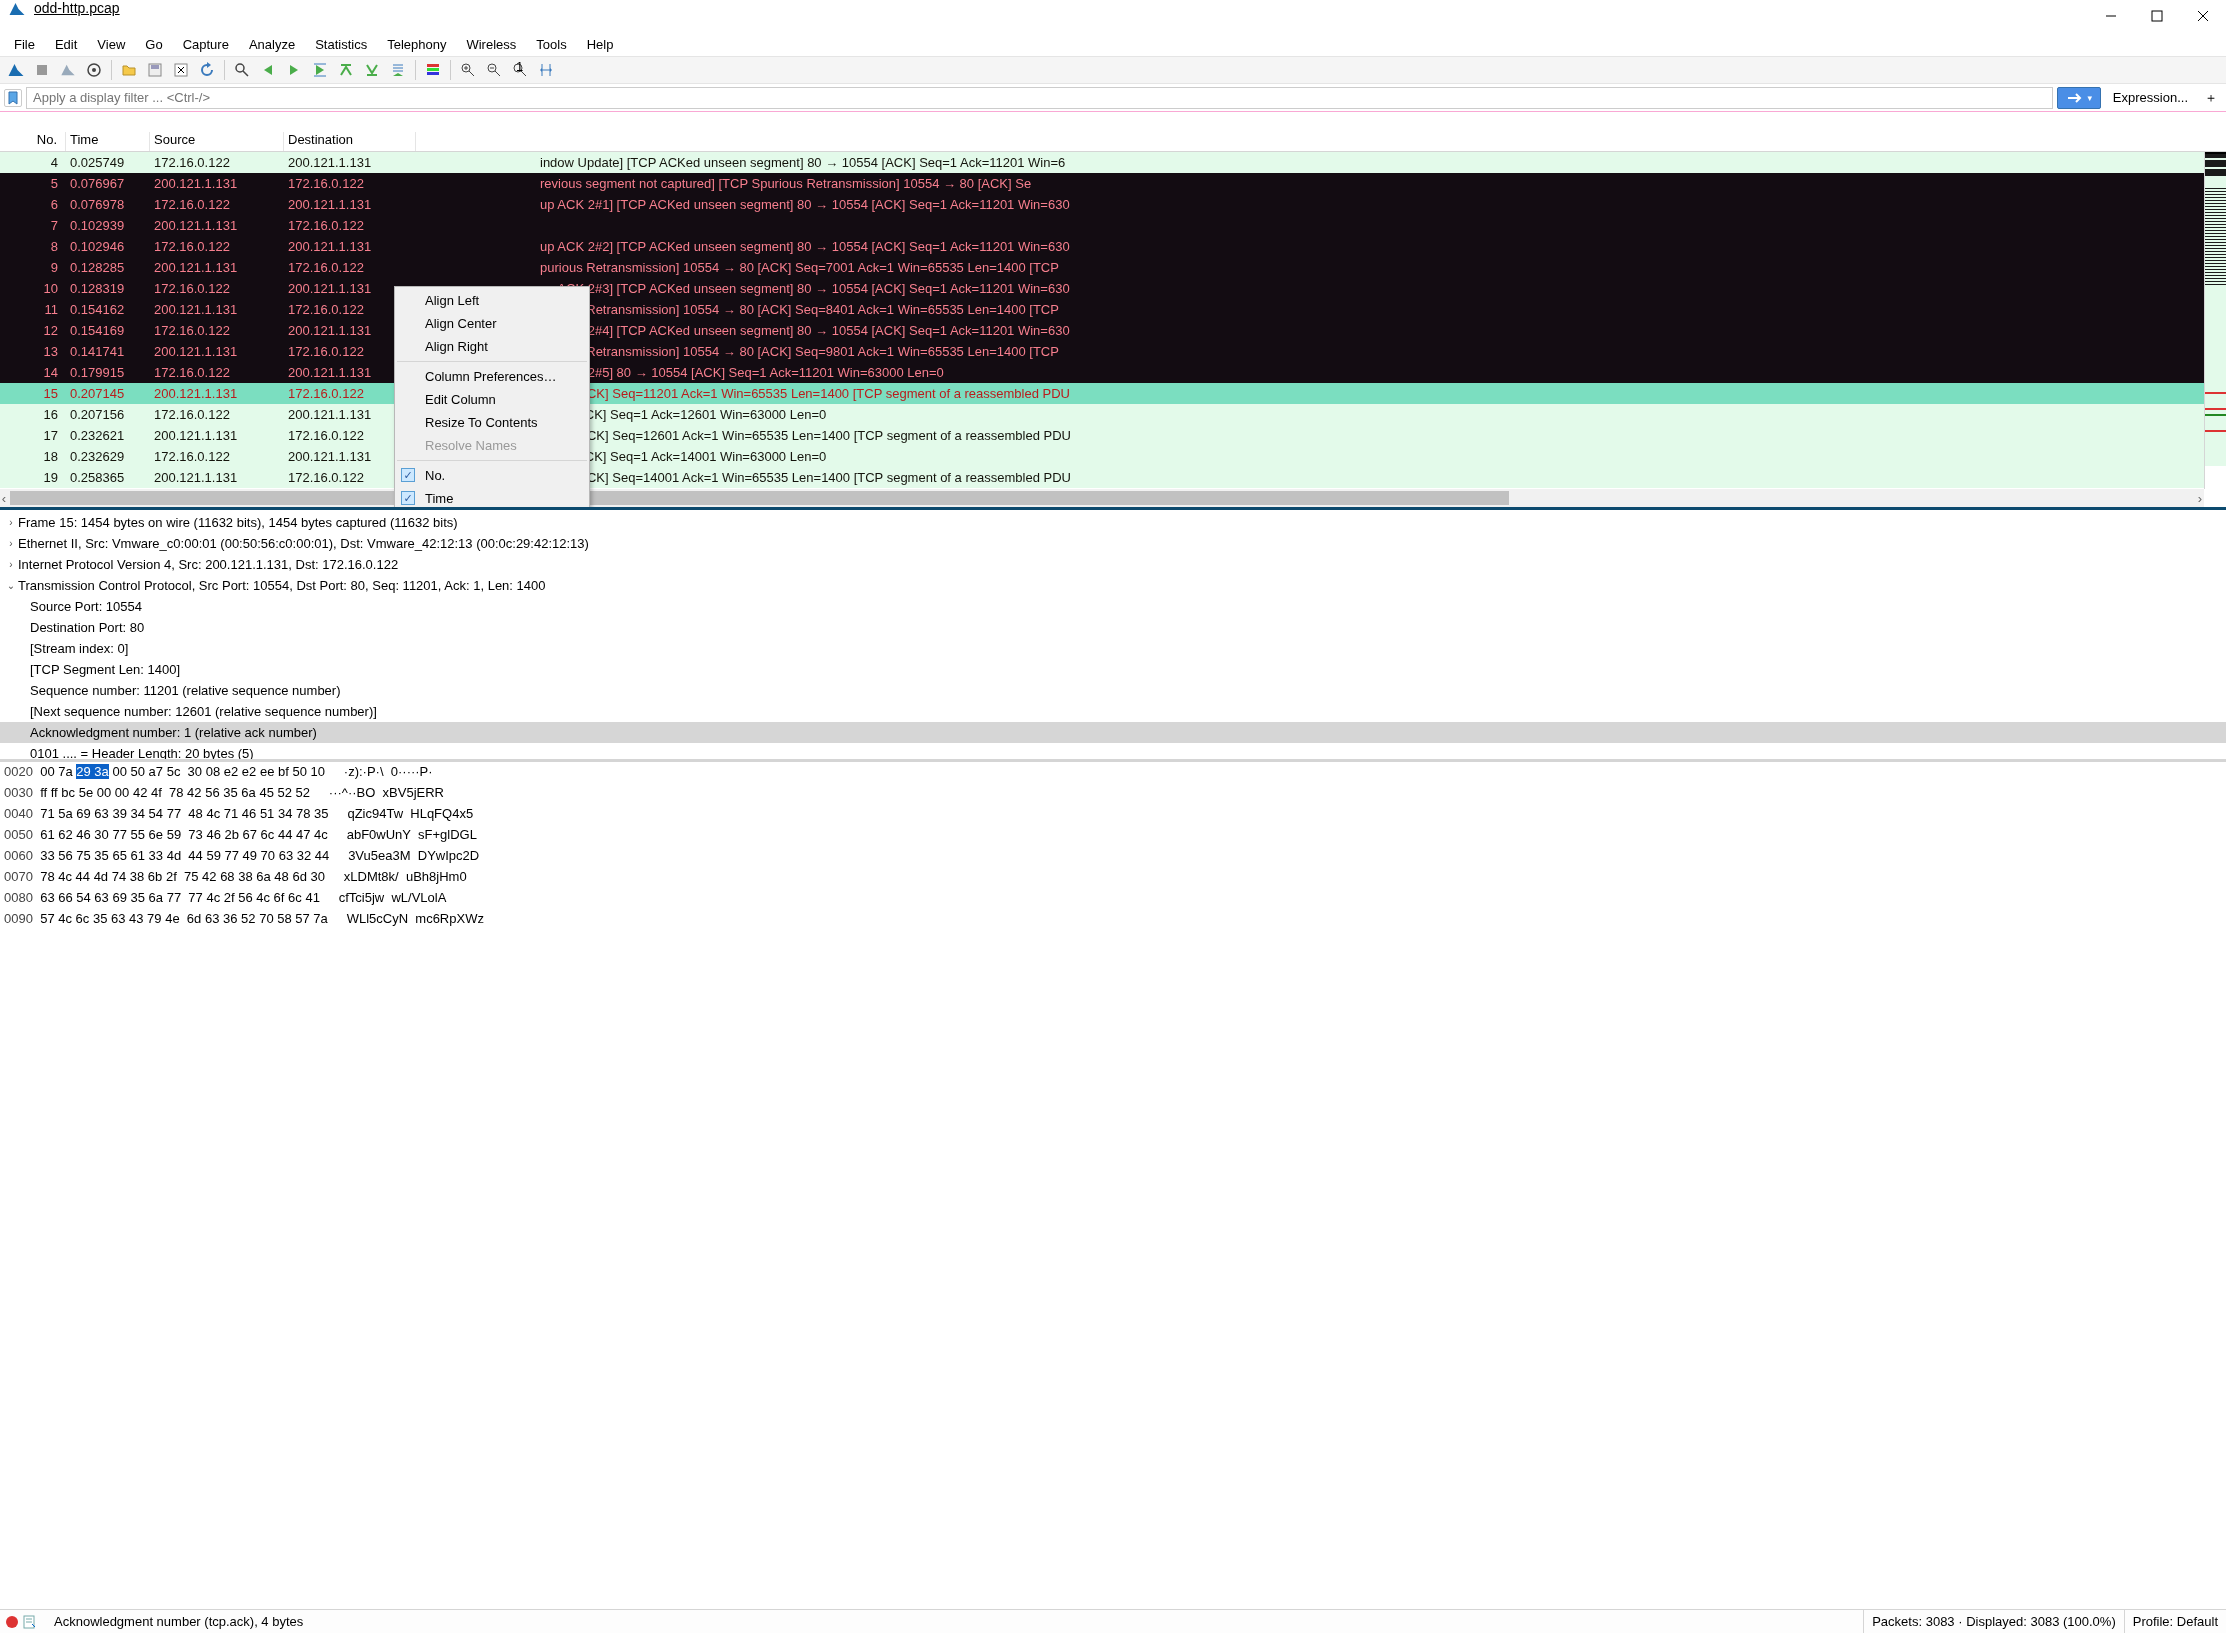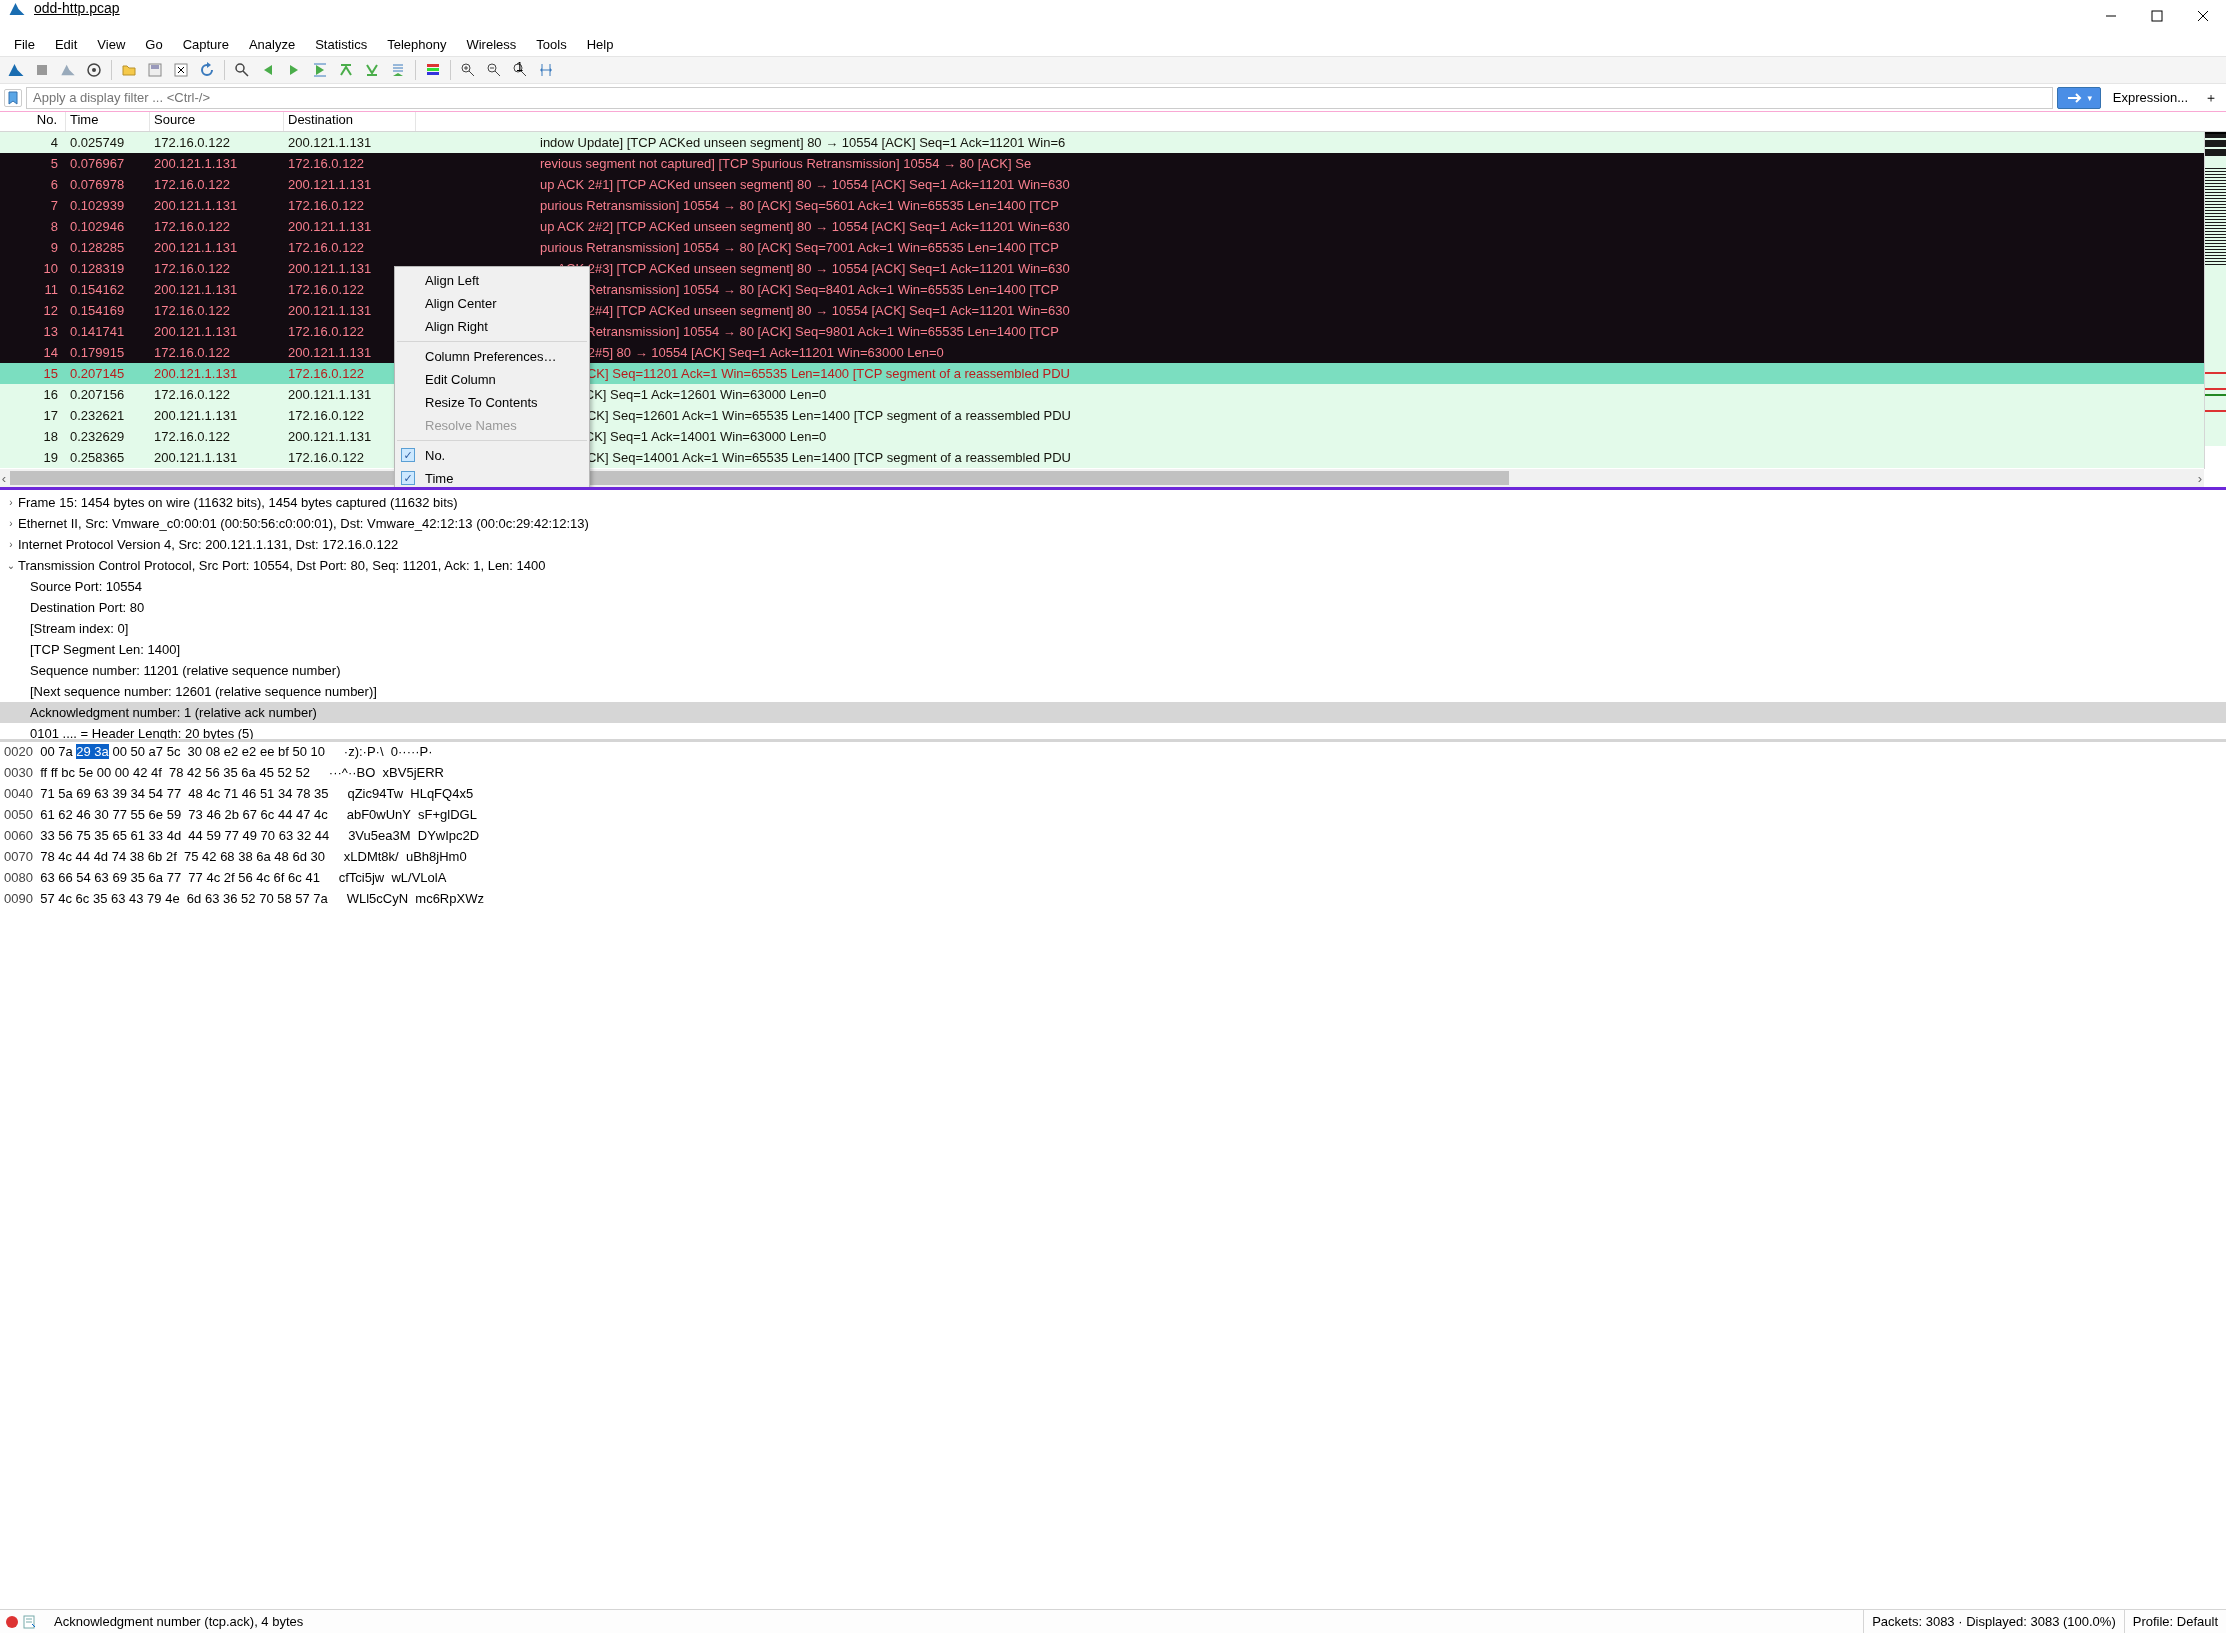--- a/index.html
+++ b/index.html
@@ -23,21 +23,21 @@
 
 
 .filter-bar { height:28px; display:flex; align-items:center; padding:2px 4px; gap:4px; border-bottom:1px solid #f9a8d4;}
 .bookmark-ico { width:18px; height:18px; border:1px solid #ccc; border-radius:2px; display:flex;align-items:center;justify-content:center;}
 .filter-input { flex:1; height:22px; border:1px solid #ccc; padding:0 6px; font-size:13px; }
 .apply-btn { width:44px; height:22px; background:#4a8ee6; border:1px solid #3572b0; display:flex;align-items:center;justify-content:center;color:#fff; border-radius:2px;}
 .expr-btn { padding:2px 8px; }
 .plus-btn { width:22px; height:22px; display:flex;align-items:center;justify-content:center; }
 
 
-.packet-list { flex:0 0 auto; height:378px; position:relative; overflow:hidden; border-bottom:3px solid #6d28d9;}
+.packet-list { flex:0 0 auto; height:378px; position:relative; overflow:hidden; border-bottom:3px solid #0c4a6e;margin-top:20px;}
 .plist-head { display:flex; height:20px; background:#fff; border-bottom:1px solid #d5d5d5; font-size:13px; }
 .plist-head div { padding:0 4px; border-right:1px solid #e5e5e5; white-space:nowrap; overflow:hidden; }
 .c-no{width:66px;text-align:right;padding-right:8px!important;} .c-time{width:84px;} .c-src{width:134px;} .c-dst{width:132px;} .c-proto{width:66px;} .c-len{width:54px;} .c-info{flex:1;}
 .plist-body { overflow:auto; height:340px; }
 .prow { display:flex; height:21px; align-items:center; font-family:Consolas,monospace; font-size:14px; white-space:pre; }
 .prow div { padding:0 4px; overflow:hidden; white-space:nowrap; }
 .prow .c-no{text-align:right;padding-right:8px;}
 .dark-row { background:#130c12; color:#f77f8e; }
 .lt-row  { background:#e3faea; color:#14140c; }
 .sel-row { background:#7bdec0; color:#b91c1c; }
@@ -274,21 +274,21 @@
     <div class="c-src">Source</div>
     <div class="c-dst">Destination</div>
     <div class="c-proto" style="visibility:hidden;">Protocol</div>
     <div class="c-len" style="visibility:hidden;">Length</div>
     <div class="c-info" style="visibility:hidden;">Info</div>
   </div>
   <div class="plist-body" id="plist-body">
       <div class="prow lt-row"><div class="c-no">4</div><div class="c-time">0.025749</div><div class="c-src">172.16.0.122</div><div class="c-dst">200.121.1.131</div><div class="c-proto"></div><div class="c-len"></div><div class="c-info">indow Update] [TCP ACKed unseen segment] 80 → 10554 [ACK] Seq=1 Ack=11201 Win=6</div></div>
       <div class="prow dark-row"><div class="c-no">5</div><div class="c-time">0.076967</div><div class="c-src">200.121.1.131</div><div class="c-dst">172.16.0.122</div><div class="c-proto"></div><div class="c-len"></div><div class="c-info">revious segment not captured] [TCP Spurious Retransmission] 10554 → 80 [ACK] Se</div></div>
       <div class="prow dark-row"><div class="c-no">6</div><div class="c-time">0.076978</div><div class="c-src">172.16.0.122</div><div class="c-dst">200.121.1.131</div><div class="c-proto"></div><div class="c-len"></div><div class="c-info">up ACK 2#1] [TCP ACKed unseen segment] 80 → 10554 [ACK] Seq=1 Ack=11201 Win=630</div></div>
-      <div class="prow dark-row"><div class="c-no">7</div><div class="c-time">0.102939</div><div class="c-src">200.121.1.131</div><div class="c-dst">172.16.0.122</div><div class="c-proto"></div><div class="c-len"></div><div class="c-info">purious Retransmission] 10554 → 80 [ACK] Seq=5601 Ack=1 Win=65535 Len=1400 [TCP</div></div>
+      <div class="prow dark-row"><div class="c-no">7</div><div class="c-time">0.102939</div><div class="c-src">200.121.1.131</div><div class="c-dst">172.16.0.122</div><div class="c-proto"></div><div class="c-len"></div></div>
       <div class="prow dark-row"><div class="c-no">8</div><div class="c-time">0.102946</div><div class="c-src">172.16.0.122</div><div class="c-dst">200.121.1.131</div><div class="c-proto"></div><div class="c-len"></div><div class="c-info">up ACK 2#2] [TCP ACKed unseen segment] 80 → 10554 [ACK] Seq=1 Ack=11201 Win=630</div></div>
       <div class="prow dark-row"><div class="c-no">9</div><div class="c-time">0.128285</div><div class="c-src">200.121.1.131</div><div class="c-dst">172.16.0.122</div><div class="c-proto"></div><div class="c-len"></div><div class="c-info">purious Retransmission] 10554 → 80 [ACK] Seq=7001 Ack=1 Win=65535 Len=1400 [TCP</div></div>
       <div class="prow dark-row"><div class="c-no">10</div><div class="c-time">0.128319</div><div class="c-src">172.16.0.122</div><div class="c-dst">200.121.1.131</div><div class="c-proto"></div><div class="c-len"></div><div class="c-info">up ACK 2#3] [TCP ACKed unseen segment] 80 → 10554 [ACK] Seq=1 Ack=11201 Win=630</div></div>
       <div class="prow dark-row"><div class="c-no">11</div><div class="c-time">0.154162</div><div class="c-src">200.121.1.131</div><div class="c-dst">172.16.0.122</div><div class="c-proto"></div><div class="c-len"></div><div class="c-info">purious Retransmission] 10554 → 80 [ACK] Seq=8401 Ack=1 Win=65535 Len=1400 [TCP</div></div>
       <div class="prow dark-row"><div class="c-no">12</div><div class="c-time">0.154169</div><div class="c-src">172.16.0.122</div><div class="c-dst">200.121.1.131</div><div class="c-proto"></div><div class="c-len"></div><div class="c-info">up ACK 2#4] [TCP ACKed unseen segment] 80 → 10554 [ACK] Seq=1 Ack=11201 Win=630</div></div>
       <div class="prow dark-row"><div class="c-no">13</div><div class="c-time">0.141741</div><div class="c-src">200.121.1.131</div><div class="c-dst">172.16.0.122</div><div class="c-proto"></div><div class="c-len"></div><div class="c-info">purious Retransmission] 10554 → 80 [ACK] Seq=9801 Ack=1 Win=65535 Len=1400 [TCP</div></div>
       <div class="prow dark-row"><div class="c-no">14</div><div class="c-time">0.179915</div><div class="c-src">172.16.0.122</div><div class="c-dst">200.121.1.131</div><div class="c-proto"></div><div class="c-len"></div><div class="c-info">up ACK 2#5] 80 → 10554 [ACK] Seq=1 Ack=11201 Win=63000 Len=0</div></div>
       <div class="prow lt-row sel-row"><div class="c-no">15</div><div class="c-time">0.207145</div><div class="c-src">200.121.1.131</div><div class="c-dst">172.16.0.122</div><div class="c-proto"></div><div class="c-len"></div><div class="c-info">→ 80 [ACK] Seq=11201 Ack=1 Win=65535 Len=1400 [TCP segment of a reassembled PDU</div></div>
       <div class="prow lt-row"><div class="c-no">16</div><div class="c-time">0.207156</div><div class="c-src">172.16.0.122</div><div class="c-dst">200.121.1.131</div><div class="c-proto"></div><div class="c-len"></div><div class="c-info">0554 [ACK] Seq=1 Ack=12601 Win=63000 Len=0</div></div>
       <div class="prow lt-row"><div class="c-no">17</div><div class="c-time">0.232621</div><div class="c-src">200.121.1.131</div><div class="c-dst">172.16.0.122</div><div class="c-proto"></div><div class="c-len"></div><div class="c-info">→ 80 [ACK] Seq=12601 Ack=1 Win=65535 Len=1400 [TCP segment of a reassembled PDU</div></div>

